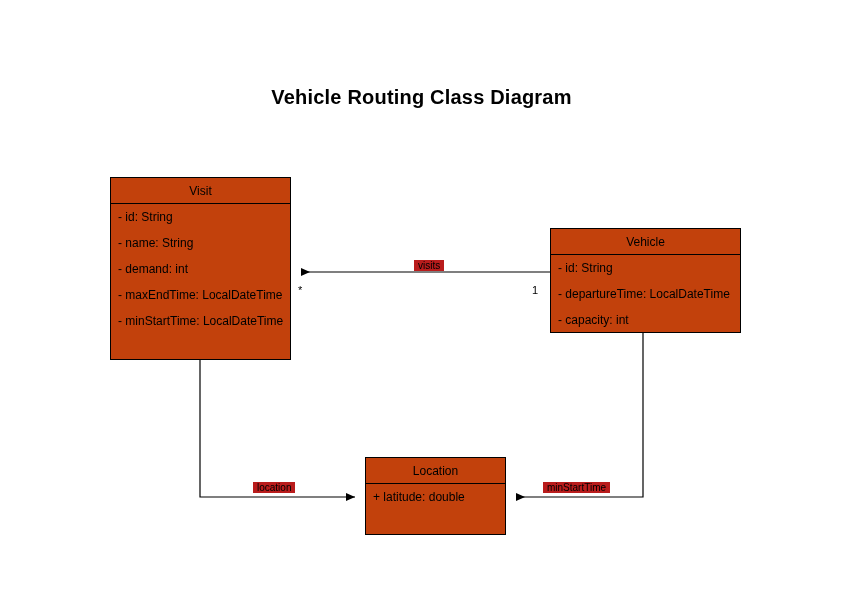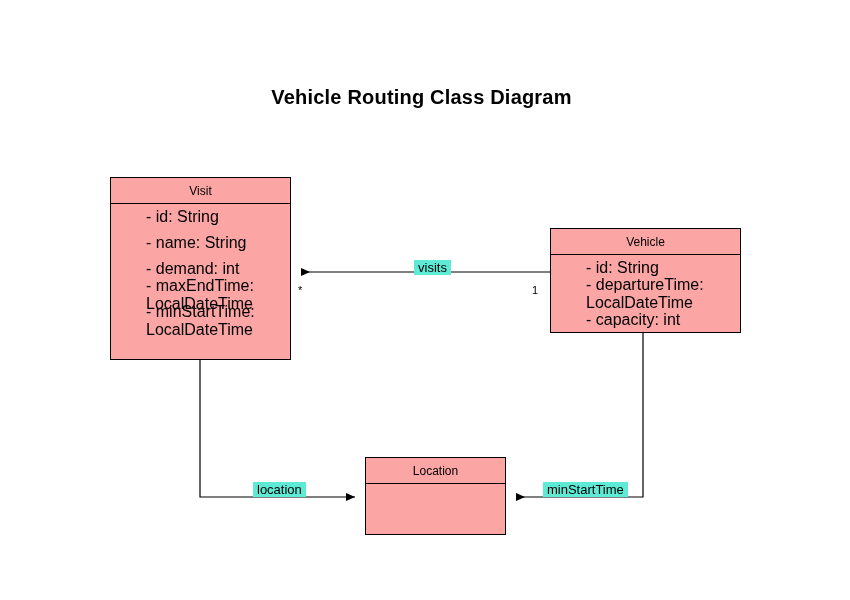--- a/index.html
+++ b/index.html
@@ -36,69 +36,68 @@
     font-weight: bold;
     letter-spacing: 0.2px;
     color: #000000;
   }
 
   
   .uml-class {
     position: absolute;
     box-sizing: border-box;
     border: 1px solid #000000;
-    background: #fca5a5;
+    background: #c2410c;
     z-index: 5;
   }
   .uml-class-name {
     box-sizing: border-box;
     width: 100%;
     text-align: center;
     font-size: 12px;
     color: #000000;
     border-bottom: 1px solid #000000;
     display: flex;
     align-items: center;
     justify-content: center;
   }
   .uml-attrs {
     box-sizing: border-box;
     padding: 0;
   }
   .uml-attr {
     box-sizing: border-box;
-    font-size: 16px;
+    font-size: 12px;
     color: #000000;
     padding-left: 7px;
     display: flex;
     align-items: center;
-    margin-left: 28px;
   }
 
   
   #class-visit { left: 110px; top: 177px; width: 181px; height: 183px; }
   #class-visit .uml-class-name { height: 26px; }
   #class-visit .uml-attr { height: 26px; }
 
   
   #class-vehicle { left: 550px; top: 228px; width: 191px; height: 105px; }
   #class-vehicle .uml-class-name { height: 26px; }
   #class-vehicle .uml-attr { height: 26px; }
 
   
   #class-location { left: 365px; top: 457px; width: 141px; height: 78px; }
   #class-location .uml-class-name { height: 26px; }
   #class-location .uml-attr { height: 26px; }
 
   
   .edge-label {
     position: absolute;
-    font-size: 13px;
+    font-size: 10px;
     color: #000000;
-    background: #5eead4;
+    background: #b91c1c;
     padding: 0 4px;
     white-space: nowrap;
     z-index: 6;
   }
   .mult-label {
     position: absolute;
     font-size: 11px;
     color: #000000;
     white-space: nowrap;
     z-index: 6;
@@ -175,16 +174,17 @@
     <div class="uml-attrs">
       <div class="uml-attr">- id: String</div>
       <div class="uml-attr">- departureTime: LocalDateTime</div>
       <div class="uml-attr">- capacity: int</div>
     </div>
   </div>
 
   <div class="uml-class" id="class-location">
     <div class="uml-class-name">Location</div>
     <div class="uml-attrs">
+      <div class="uml-attr">+ latitude: double</div>
     </div>
   </div>
 
 </div>
 
 </body></html>

